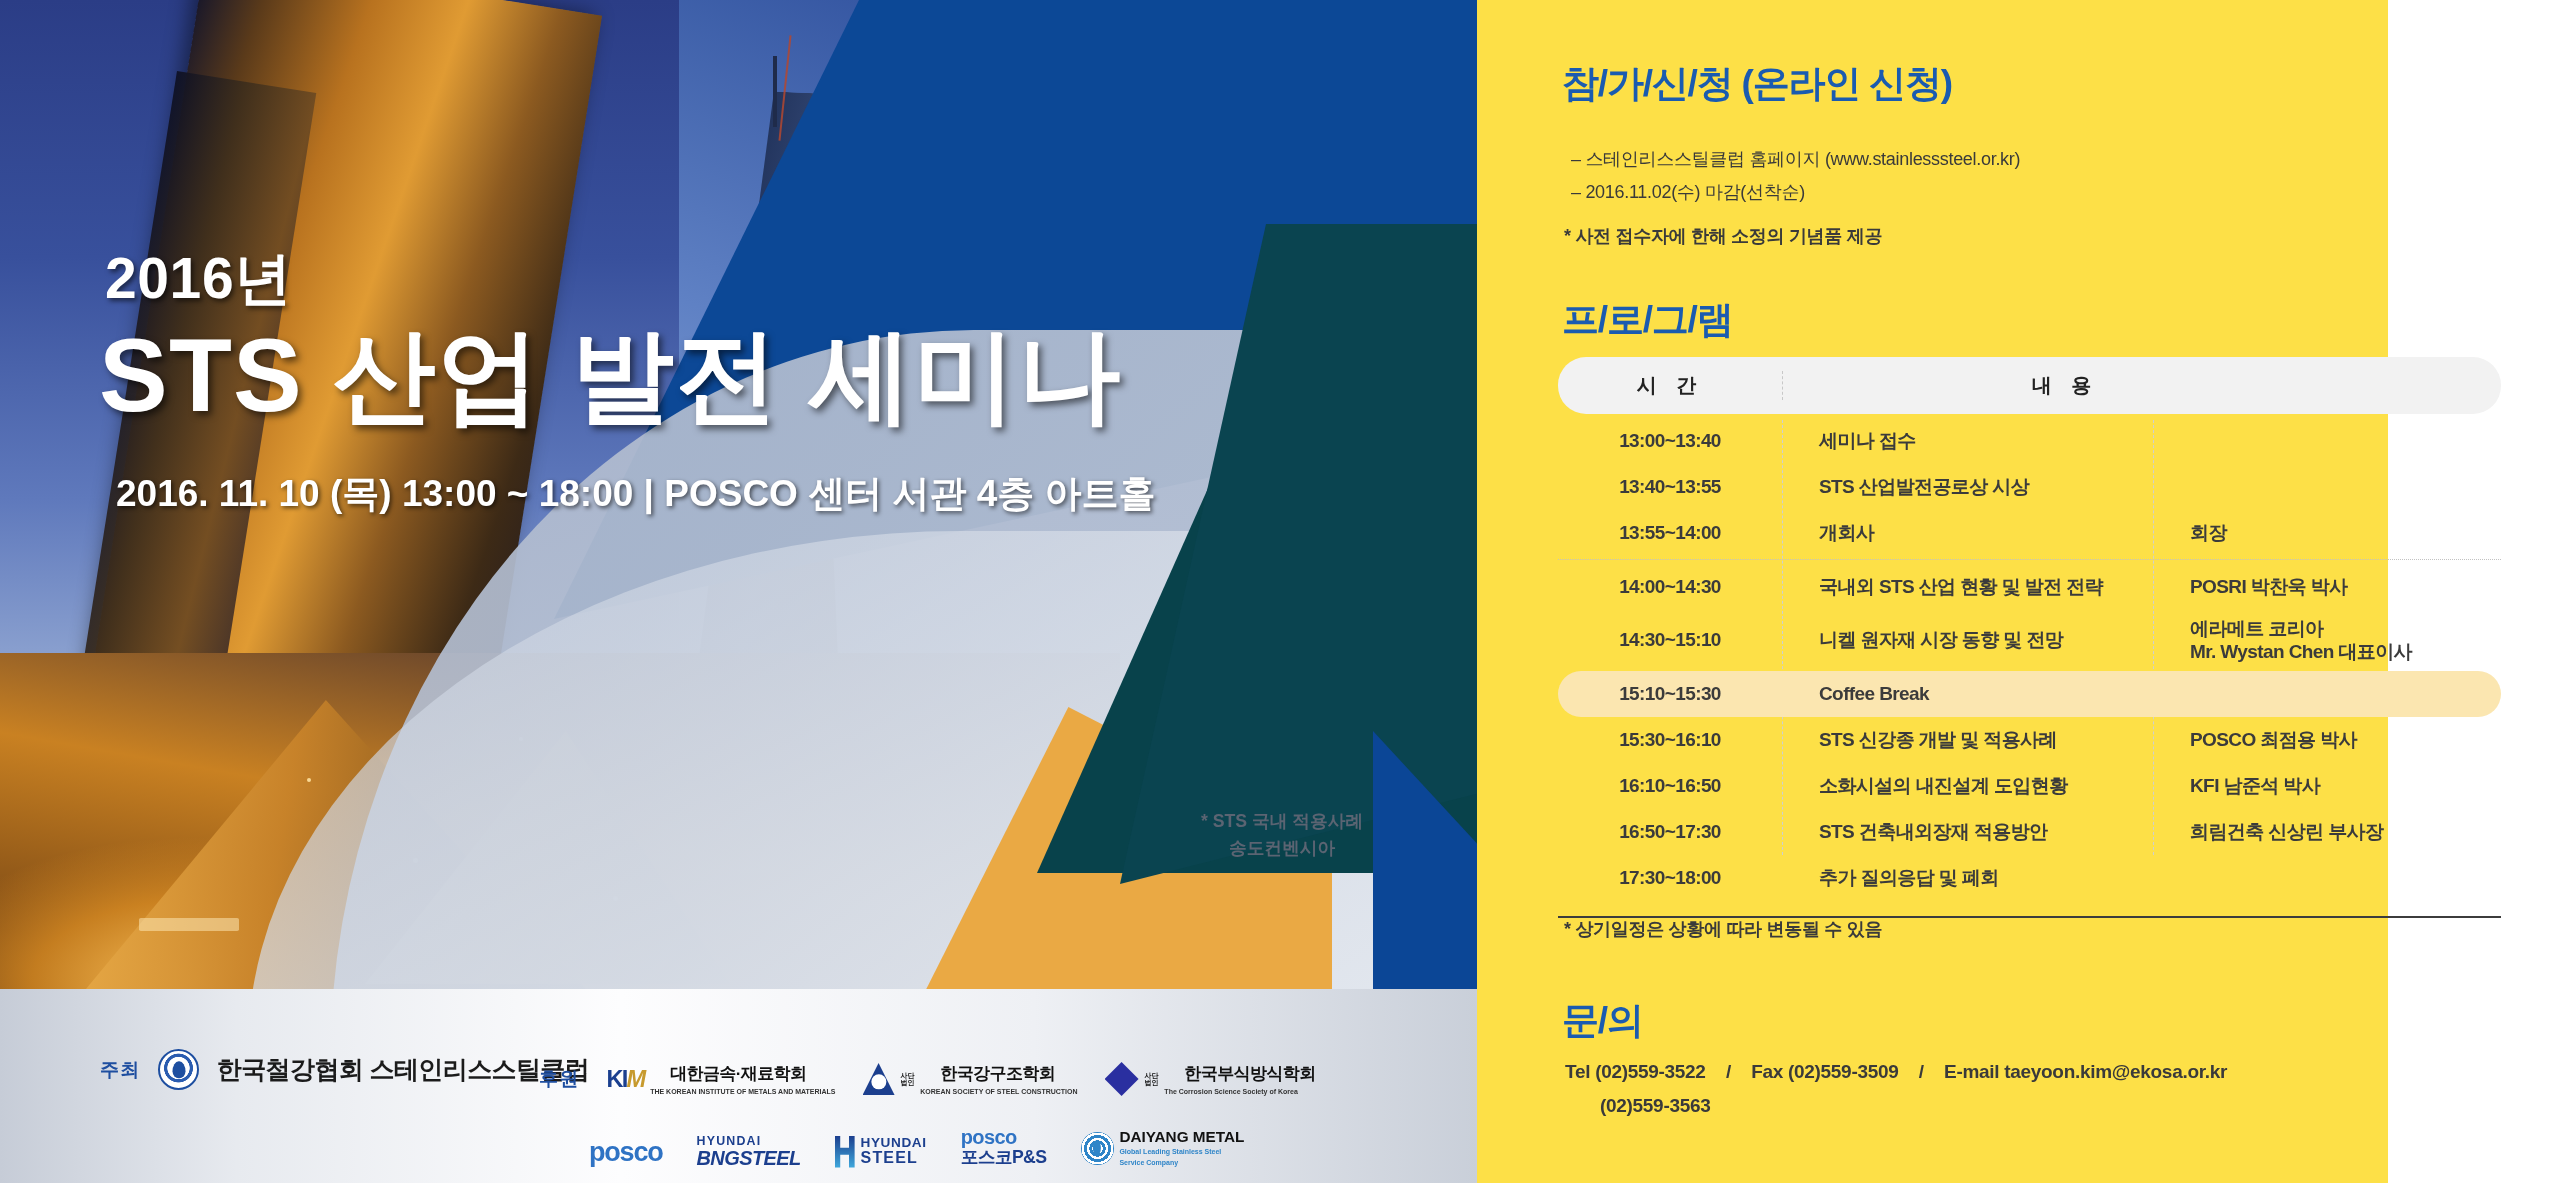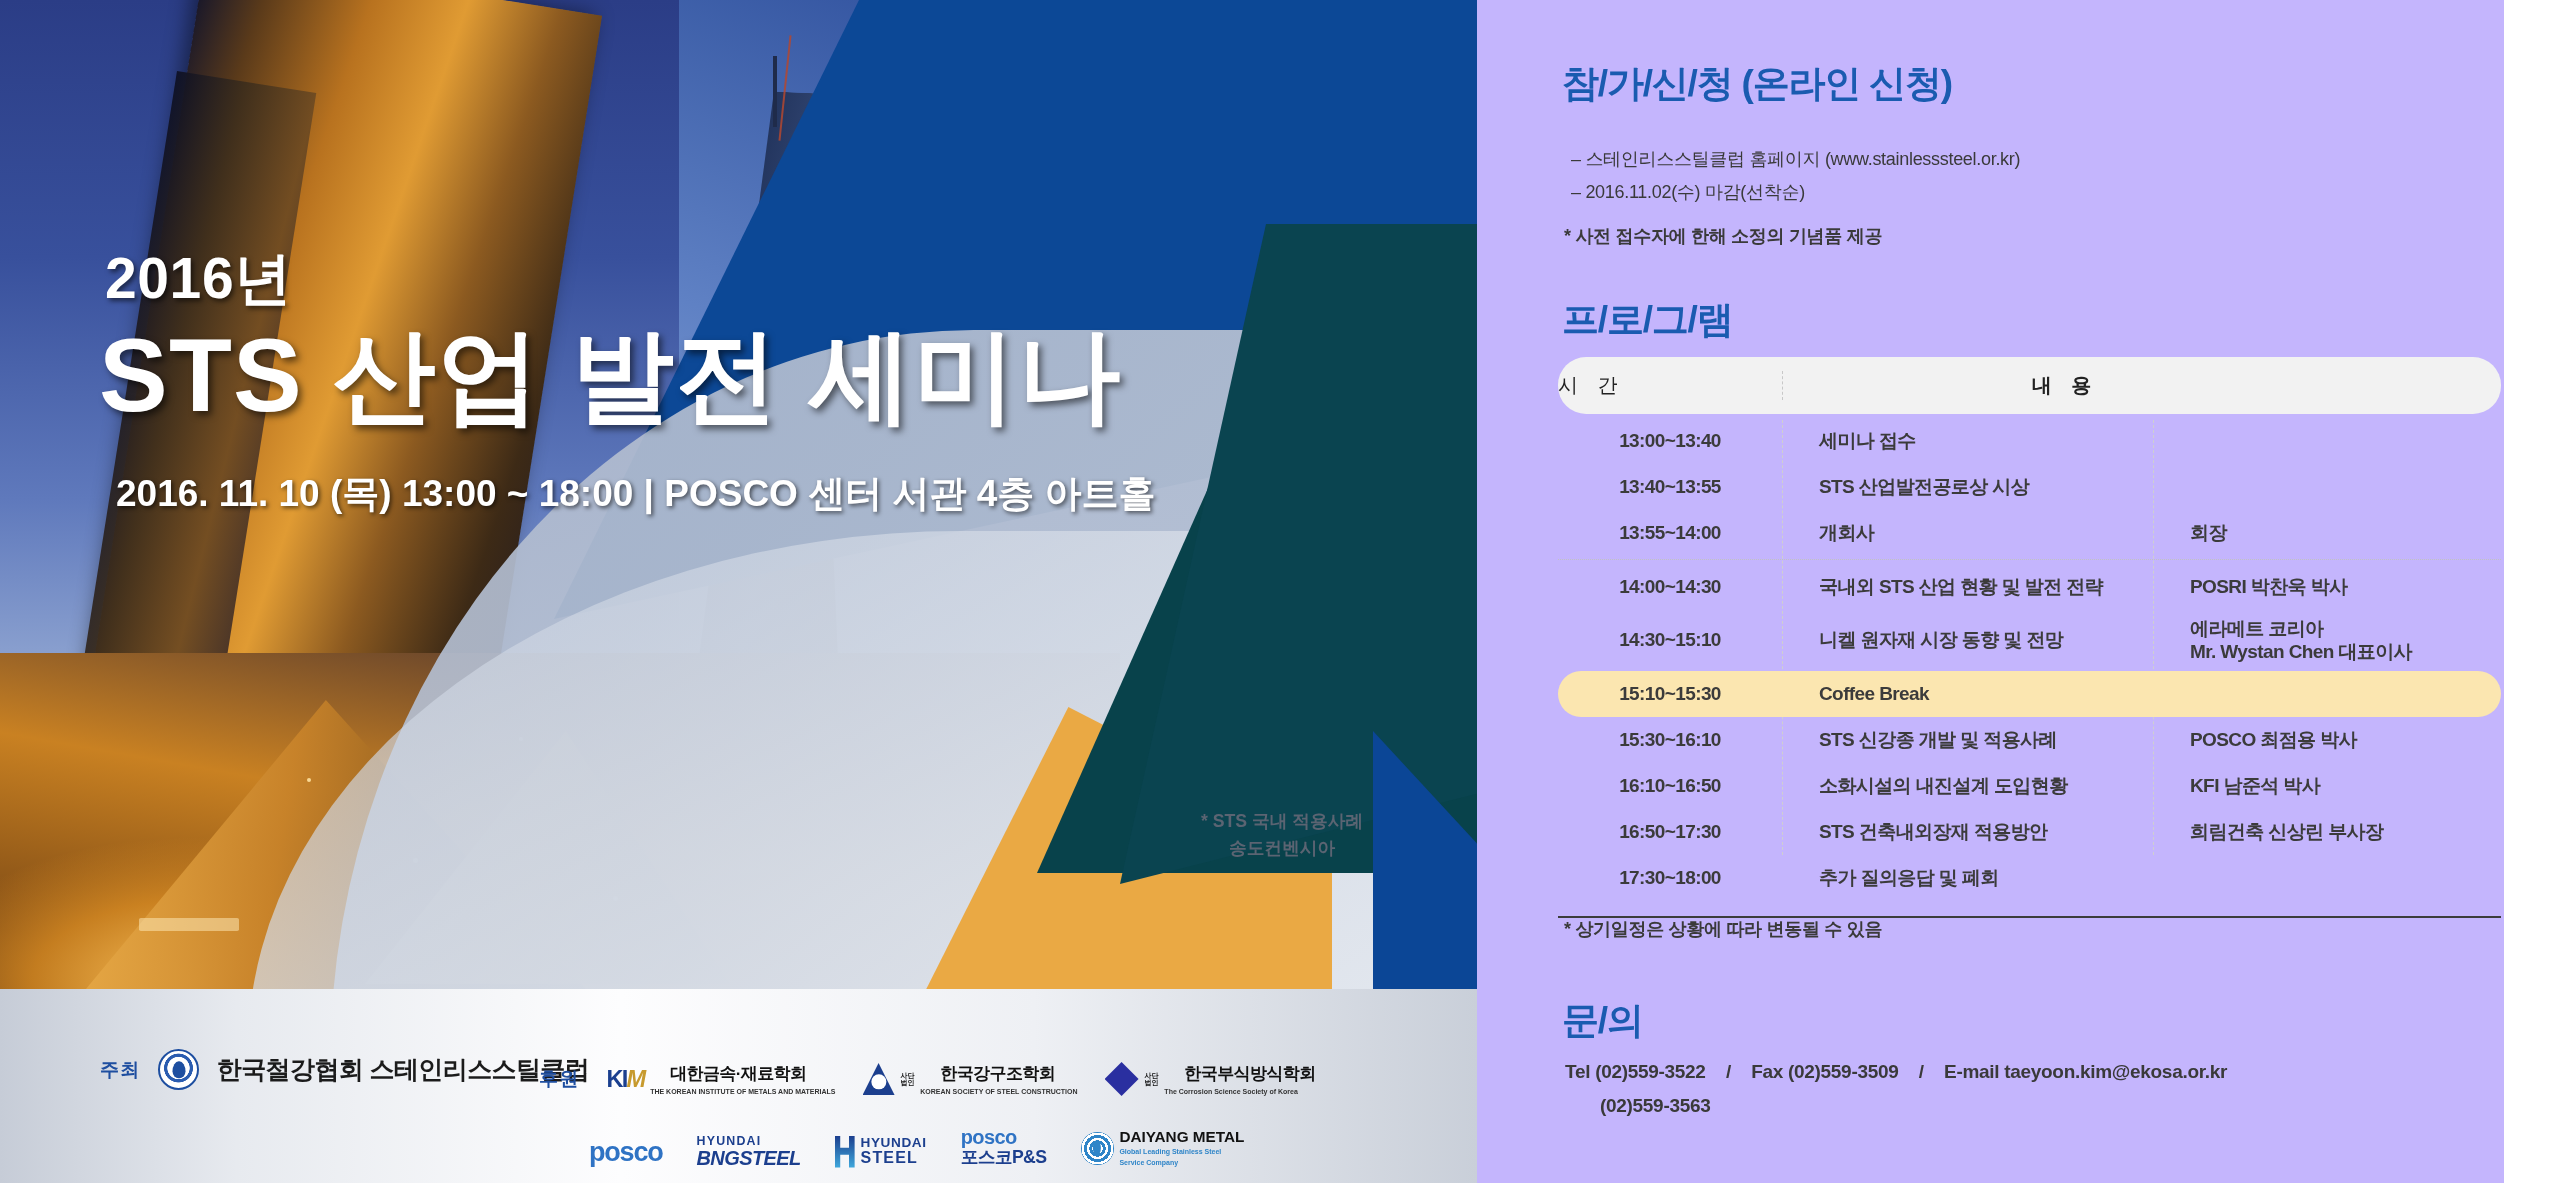--- a/index.html
+++ b/index.html
@@ -198,21 +198,21 @@
     background:repeating-radial-gradient(circle at 50% 50%,#2f85c8 0 2.9px,#ffffff 2.9px 5.3px);
     position:relative;
   }
   .dai-target::after{content:"";position:absolute;left:50%;top:50%;width:8.3px;height:15.3px;
     transform:translate(-50%,-50%);background:#2f85c8;border-radius:50%;}
   .dai-a{font-size:15.3px;font-weight:bold;color:#111;letter-spacing:0;line-height:1.1;}
   .dai-b{font-size:7px;font-weight:bold;color:#2f85c8;line-height:1.3;}
 
   
   #panel{
-    position:absolute;left:1477px;top:0;width:1027px;height:1184px;background:#c4b5fd;
+    position:absolute;left:1477px;top:0;width:911px;height:1184px;background:#fde047;
   }
   .sec-head{
     position:absolute;font-size:37px;font-weight:bold;color:#1a5bb0;letter-spacing:-1.2px;
     white-space:nowrap;
   }
   .h-apply{left:85px;top:59px;}
   .h-prog{left:85px;top:295px;}
   .h-contact{left:85px;top:996px;}
 
   .bullet{
@@ -221,21 +221,21 @@
   .b1{left:94px;top:147px;}
   .b2{left:94px;top:180px;}
   .b3{left:87px;top:224px;font-weight:bold;}
 
   
   #tbl{position:absolute;left:81px;top:357px;width:943px;}
   .thead{
     height:57px;border-radius:28px;background:#f2f2f2;
     display:flex;align-items:center;position:relative;
   }
-  .thead .c-time{width:224px;font-size:20px;font-weight:normal;color:#222;letter-spacing:7px;}
+  .thead .c-time{width:224px;text-align:center;font-size:20px;font-weight:bold;color:#222;letter-spacing:7px;}
   .thead .c-topic{flex:1;text-align:center;font-size:20px;font-weight:bold;color:#222;letter-spacing:7px;padding-right:153px;}
   .thead::after{
     content:"";position:absolute;left:224px;top:14px;bottom:14px;width:0;
     border-left:1.2px dashed #c8c8c8;
   }
 
   .rows{position:relative;padding-top:3.5px;}
   .vline{position:absolute;top:5.9px;bottom:46px;border-left:1.2px dashed #cfcfcf;width:0;}
   .vline-1{left:224px;}
   .vline-2{left:595px;}

